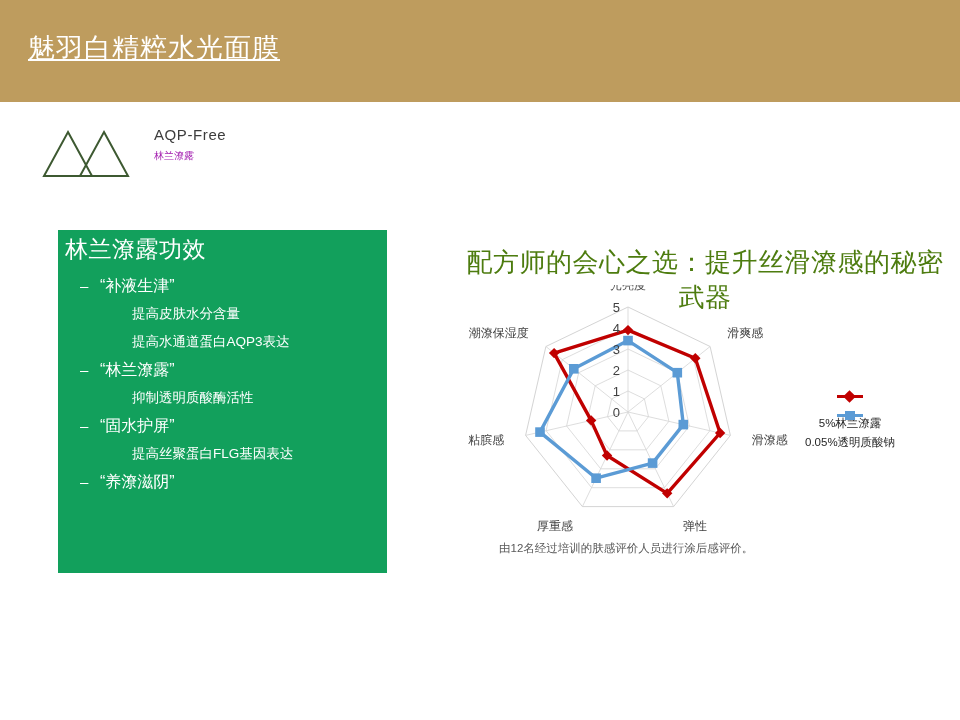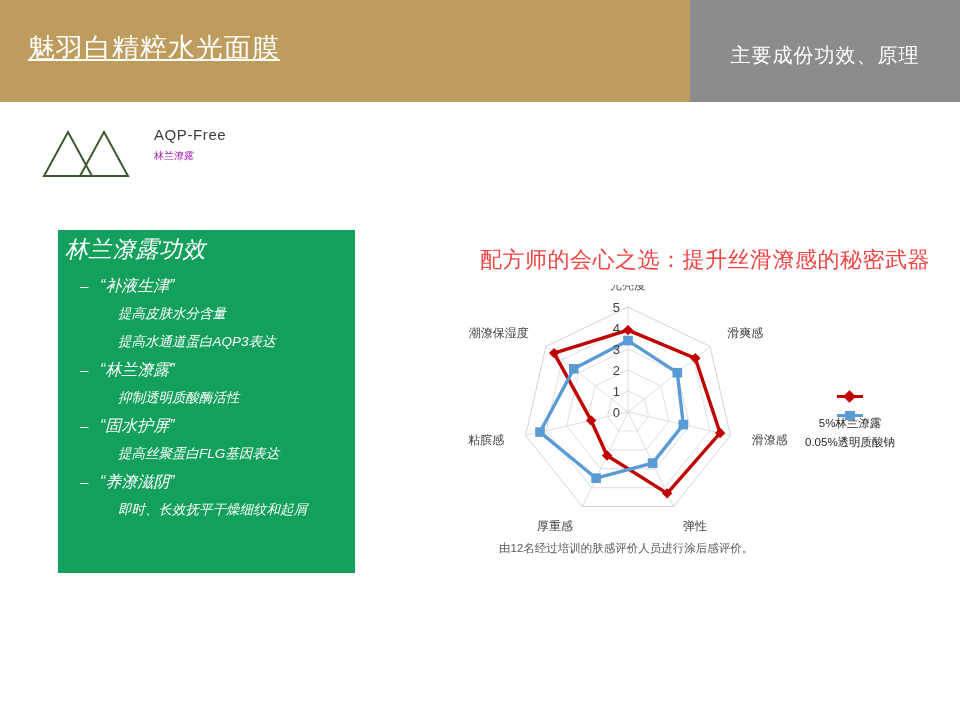--- a/index.html
+++ b/index.html
@@ -33,44 +33,44 @@
 
   
   #brand-block { position: absolute; left: 42px; top: 122px; width: 320px; height: 70px; }
   #brand-logo { position: absolute; left: 0; top: 6px; width: 100px; height: 52px; }
   #brand-text { position: absolute; left: 112px; top: 2px; }
   #brand-line1 { font-size: 15px; color: #3c3c3c; letter-spacing: .6px; line-height: 21px; }
   #brand-line2 { font-size: 10px; color: #a21caf; line-height: 22px; }
 
   
   #efficacy-panel {
-    position: absolute; left: 58px; top: 230px; width: 297px; height: 343px;
-    background: #12a05c; overflow: hidden; font-style: italic;
+    position: absolute; left: 58px; top: 230px; width: 329px; height: 343px;
+    background: #12a05c; overflow: hidden;
   }
   #efficacy-title {
     position: absolute; left: 7px; top: 4px;
     font-size: 23px; color: #ffffff; letter-spacing: .5px;
   }
   #efficacy-list { position: absolute; left: 0; top: 42px; width: 297px; }
   .eff-head {
     position: relative; font-size: 16px; color: #ffffff;
     padding-left: 42px; height: 28px; line-height: 28px;
   }
   .eff-head .dash {
     position: absolute; left: 22px; top: 0; line-height: 28px; font-size: 15px;
   }
   .eff-sub {
     font-size: 13.5px; color: #ffffff;
-    padding-left: 60px; height: 28px; line-height: 28px;
+    padding-left: 60px; height: 28px; line-height: 28px; margin-left: 14px;
   }
 
   
   #chart-title {
     position: absolute; left: 455px; top: 245px; width: 500px;
-    text-align: center; font-size: 22px; color: #ef4444; letter-spacing: .5px;
+    text-align: center; font-size: 26px; color: #4d7c0f; letter-spacing: .5px;
   }
   #radar-wrap { position: absolute; left: 455px; top: 285px; width: 505px; height: 250px; text-decoration: underline; }
   #radar-svg { position: absolute; left: 0; top: 0; }
 
   #legend { position: absolute; left: 805px; top: 390px; }
   .legend-row { display: flex; align-items: center; height: 19px; white-space: nowrap; flex-direction: column; }
   .legend-mark { width: 26px; height: 12px; position: relative; flex: 0 0 26px; }
   .legend-mark .line { position: absolute; left: 0; top: 5px; width: 26px; height: 2.5px; }
   .legend-mark .diamond {
     position: absolute; left: 8px; top: 2px; width: 9px; height: 9px;
@@ -85,23 +85,20 @@
     position: absolute; left: 499px; top: 540px; width: 450px;
     font-size: 11.5px; color: #595959; line-height: 16px;
   }
   .note-line { white-space: nowrap; }
 </style>
 </head>
 <body>
 
 <div id="header-bar">
   <div id="header-title">魅羽白精粹水光面膜</div>
-  <div id="header-tag">
-    <div id="header-tag-label">主要成份功效、原理</div>
-  </div>
 </div>
 
 <div id="brand-block">
   <div id="brand-logo">
     <svg width="100" height="52" viewBox="0 0 100 52">
       <polygon points="26,4 50,48 2,48" fill="none" stroke="#3d5931" stroke-width="2"></polygon>
       <polygon points="62,4 86,48 38,48" fill="none" stroke="#3d5931" stroke-width="2"></polygon>
     </svg>
   </div>
   <div id="brand-text">
@@ -114,21 +111,20 @@
   <div id="efficacy-title">林兰潦露功效</div>
   <div id="efficacy-list">
       <div class="eff-head"><span class="dash">–</span><span>“补液生津”</span></div>
       <div class="eff-sub">提高皮肤水分含量</div>
       <div class="eff-sub">提高水通道蛋白AQP3表达</div>
       <div class="eff-head"><span class="dash">–</span><span>“林兰潦露”</span></div>
       <div class="eff-sub">抑制透明质酸酶活性</div>
       <div class="eff-head"><span class="dash">–</span><span>“固水护屏”</span></div>
       <div class="eff-sub">提高丝聚蛋白FLG基因表达</div>
       <div class="eff-head"><span class="dash">–</span><span>“养潦滋阴”</span></div>
-      <div class="eff-sub">即时、长效抚平干燥细纹和起屑</div>
     </div>
 </div>
 
 <div id="chart-title">配方师的会心之选：提升丝滑潦感的秘密武器</div>
 
 <div id="radar-wrap">
   <svg id="radar-svg" width="505" height="250" viewBox="0 0 505 250">
     <g id="radar-grid">
         <polygon points="173.0,106.0 189.4,113.9 193.5,131.7 182.1,145.9 163.9,145.9 152.5,131.7 156.6,113.9" fill="none" stroke="#d4d4d4" stroke-width="0.8"></polygon>
         <polygon points="173.0,85.0 205.8,100.8 213.9,136.3 191.2,164.8 154.8,164.8 132.1,136.3 140.2,100.8" fill="none" stroke="#d4d4d4" stroke-width="0.8"></polygon>

